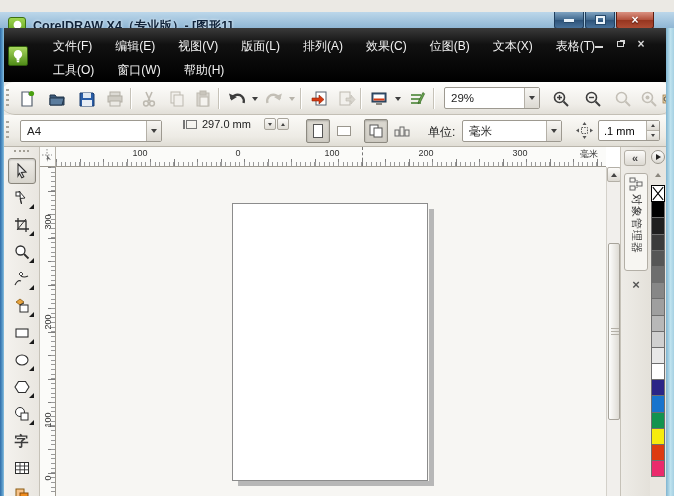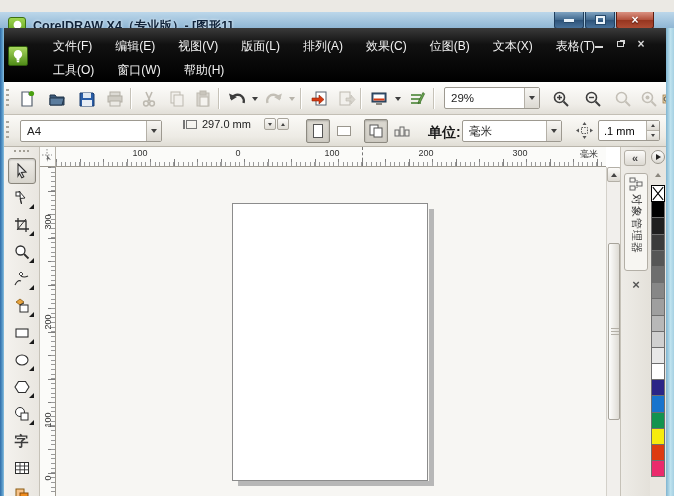--- a/index.html
+++ b/index.html
@@ -34,21 +34,21 @@
   .menu-row.r2 { top:31px; }
   .menu-item { padding:3px 9px; margin-right:5px; cursor:default; border-radius:2px; }
   .doc-controls { position:absolute; right:26px; top:9px; display:flex; gap:7px; }
   .doc-btn { width:14px; height:13px; display:flex; align-items:center; justify-content:center; }
   .doc-min { width:8px; height:2px; background:#d8d8d8; margin-top:6px; }
   .doc-restore { width:7px; height:6px; border:1px solid #d8d8d8; box-shadow:2px -2px 0 -1px #d8d8d8; }
   .doc-close { color:#d8d8d8; font-size:12px; font-weight:bold; line-height:1; }
 
   
   .stdbar { position:absolute; left:0; top:82px; width:674px; height:33px;
-    background:linear-gradient(#fefefc,#efede8 70%,#e2dfd8); border-bottom:1px solid #c3bfb5; }
+    background:linear-gradient(#fefefc,#efede8 70%,#e2dfd8); border-bottom:1px solid #c3bfb5;border-radius:15px; }
   .propbar { position:absolute; left:0; top:115px; width:674px; height:32px;
     background:linear-gradient(#fbfaf7,#edebe5 70%,#e0ddd5); border-bottom:1px solid #b9b5ab; }
   .dh { position:absolute; left:6px; width:3px; background-image:repeating-linear-gradient(180deg,#aaa69c 0 2px,transparent 2px 5px); }
   .tbtn { position:absolute; top:4px; width:26px; height:25px; border:1px solid transparent; border-radius:2px;
     display:flex; align-items:center; justify-content:center; }
   .tsep { position:absolute; top:6px; width:1px; height:21px; background:#c6c2b8; box-shadow:1px 0 0 #fff; }
   .darr { position:absolute; top:4px; width:11px; height:25px; display:flex; align-items:center; justify-content:center; }
   .tri-d { width:0; height:0; border-left:3.5px solid transparent; border-right:3.5px solid transparent; border-top:4px solid #3f3f3f; }
   .tri-d.dim { border-top-color:#b7b3aa; }
   .tri-u6 { width:0; height:0; border-left:3px solid transparent; border-right:3px solid transparent; border-bottom:4px solid #444; }
@@ -65,21 +65,21 @@
   .dimrow .ic.h::before { content:""; position:absolute; left:-4px; top:-1px; width:2px; height:9px; background:#777; }
   .dimval { width:62px; font-size:11px; color:#1a1a1a; }
   .spinpair { display:flex; gap:1px; }
   .spinbtn { width:12px; height:12px; border:1px solid #a8a49b; border-radius:2px;
     background:linear-gradient(#fcfbf9,#dedbd4); display:flex; align-items:center; justify-content:center; }
   .ori-btn { position:absolute; top:4px; width:24px; height:24px; border:1px solid transparent; border-radius:2px;
     display:flex; align-items:center; justify-content:center; }
   .ori-btn.pressed { border-color:#8d8a81; background:linear-gradient(#dcd9d1,#cfccc4); box-shadow:inset 0 1px 2px rgba(0,0,0,.25); }
   .rect-v { width:10px; height:14px; border:1px solid #555; background:#fff; }
   .rect-h { width:14px; height:10px; border:1px solid #9a968d; background:#fff; }
-  .units-label { position:absolute; left:428px; top:9px; font-size:14px; color:#1a1a1a;font-weight:bold; }
+  .units-label { position:absolute; left:428px; top:9px; font-size:12px; color:#1a1a1a; }
   .nudge-field { position:absolute; left:598px; top:5px; width:62px; height:21px; background:#fff;
     border:1px solid #9d9990; border-radius:2px; display:flex; align-items:center; }
   .nudge-field .val { flex:1; padding-left:5px; font-size:11px; }
   .vspin { width:13px; align-self:stretch; border-left:1px solid #b5b1a8; display:flex; flex-direction:column; }
   .vspin div { flex:1; background:linear-gradient(#f7f6f3,#dcd9d2); display:flex; align-items:center; justify-content:center; }
   .vspin div:first-child { border-bottom:1px solid #b5b1a8; }
   .tri-u { width:0; height:0; border-left:2.5px solid transparent; border-right:2.5px solid transparent; border-bottom:3.5px solid #444; }
   .tri-dd { width:0; height:0; border-left:2.5px solid transparent; border-right:2.5px solid transparent; border-top:3.5px solid #444; }
 
   

